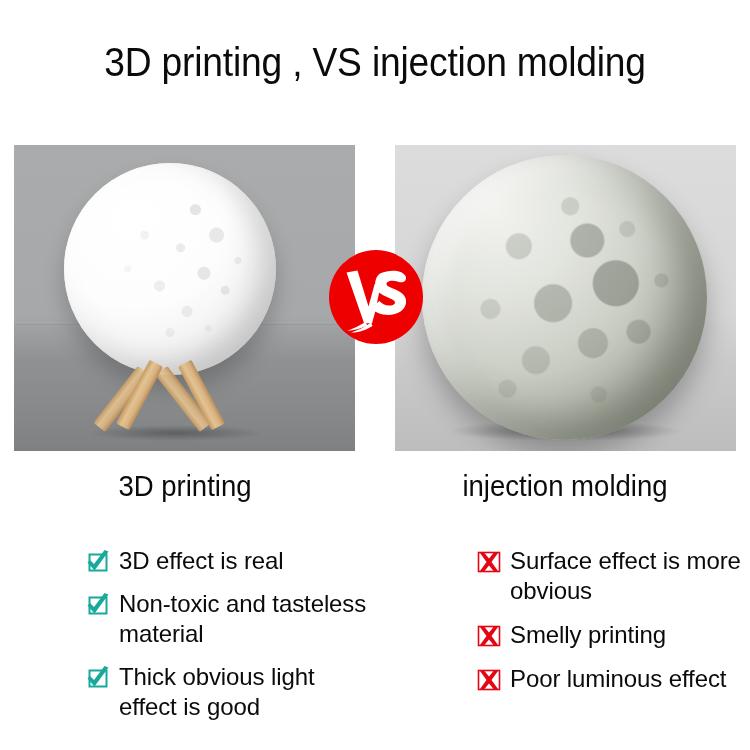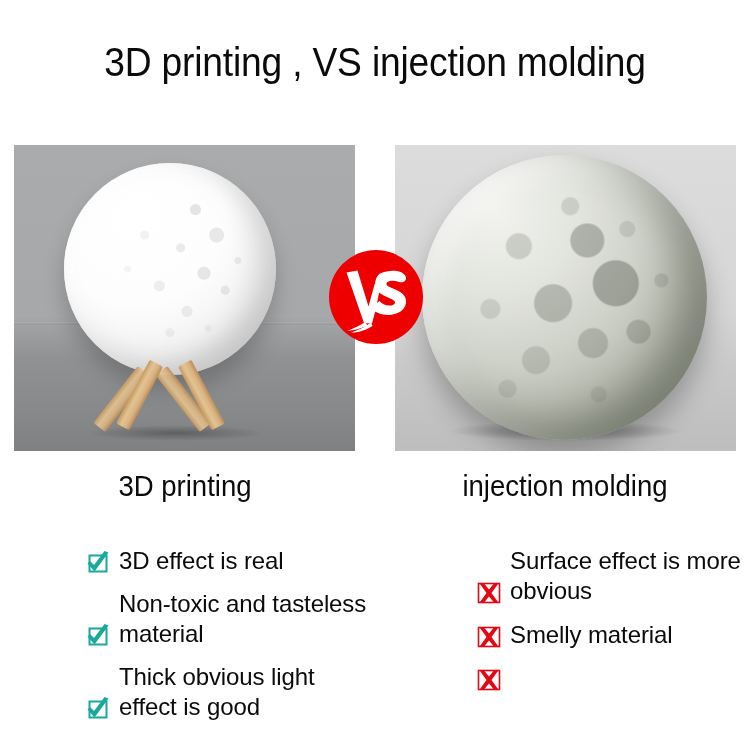--- a/index.html
+++ b/index.html
@@ -216,21 +216,21 @@
     top: 546px;
     width: 750px;
     height: 200px;
   }
   .col { position: absolute; top: 0; }
   .col-left  { left: 85px;  width: 290px; }
   .col-right { left: 476px; width: 280px; }
 
   .feat {
     display: flex;
-    align-items: flex-end;
+    align-items: flex-start;
     margin-bottom: 13px;
   }
   .feat-icon {
     flex: 0 0 auto;
     width: 26px;
     height: 26px;
     margin-top: 3px;
     margin-right: 8px;
   }
   .feat-icon svg { display: block; }
@@ -338,26 +338,27 @@
       <span class="feat-text">Surface effect is more obvious</span>
     </div>
 
     <div class="feat">
       <span class="feat-icon">
         <svg width="26" height="26" viewBox="0 0 26 26" aria-hidden="true">
           <rect x="2.5" y="3.5" width="21" height="19" fill="none" stroke="#e30613" stroke-width="1.6"></rect>
           <path d="M4.0 4.0 L8.5 4.0 L13.0 9.5 L17.5 4.0 L22.0 4.0 L15.5 13.0 L22.0 22.0 L17.5 22.0 L13.0 16.5 L8.5 22.0 L4.0 22.0 L10.5 13.0 Z" fill="#e30613"></path>
         </svg>
       </span>
-      <span class="feat-text">Smelly material</span>
+      <span class="feat-text">Smelly printing</span>
     </div>
 
     <div class="feat">
       <span class="feat-icon">
         <svg width="26" height="26" viewBox="0 0 26 26" aria-hidden="true">
           <rect x="2.5" y="3.5" width="21" height="19" fill="none" stroke="#e30613" stroke-width="1.6"></rect>
           <path d="M4.0 4.0 L8.5 4.0 L13.0 9.5 L17.5 4.0 L22.0 4.0 L15.5 13.0 L22.0 22.0 L17.5 22.0 L13.0 16.5 L8.5 22.0 L4.0 22.0 L10.5 13.0 Z" fill="#e30613"></path>
         </svg>
       </span>
+      <span class="feat-text">Poor luminous effect</span>
     </div>
 
   </div>
 </div>
 
 </body></html>

